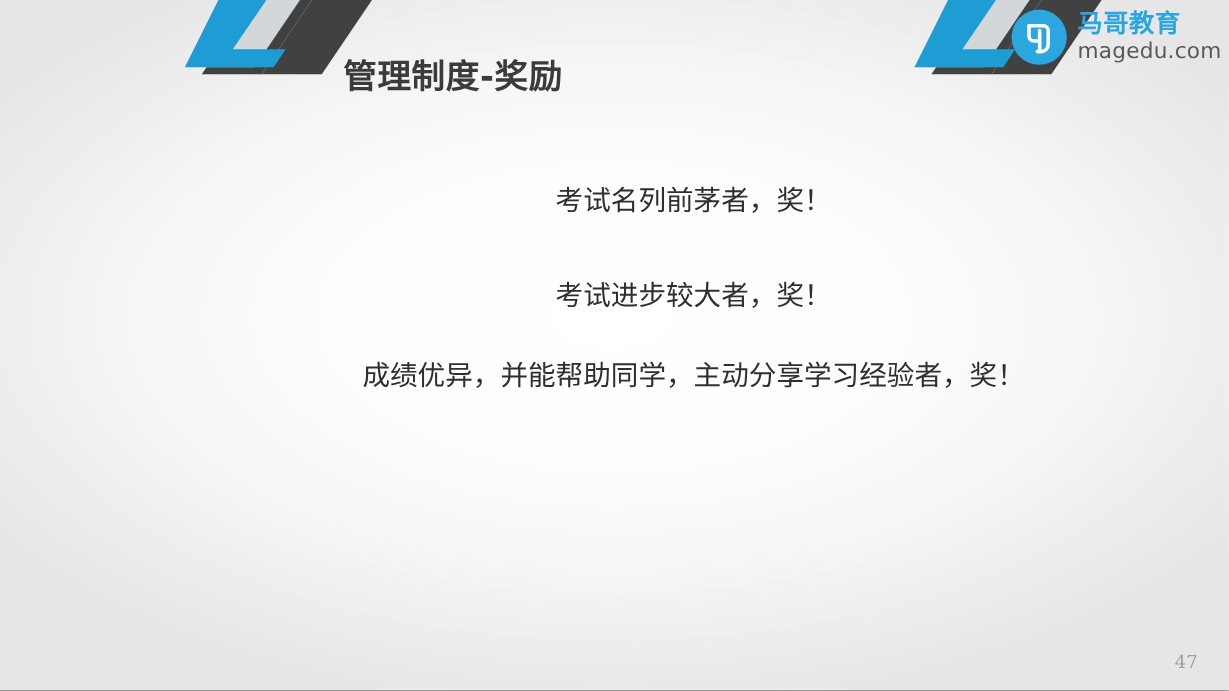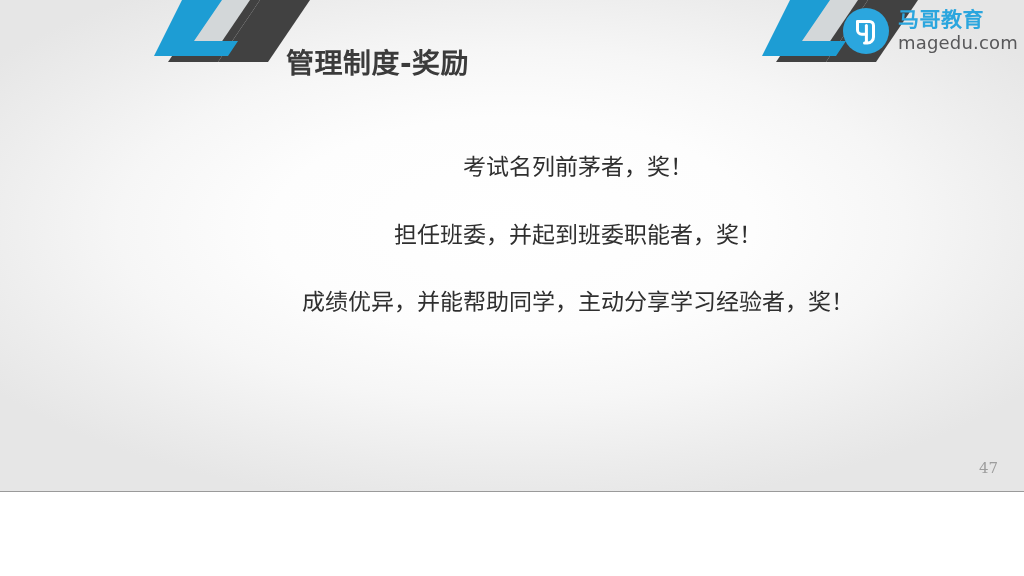--- a/index.html
+++ b/index.html
@@ -10,21 +10,21 @@
   body {
     width: 1024px;
     height: 576px;
     overflow: hidden;
     font-family: "DejaVu Sans", "Liberation Sans", sans-serif;
   }
 
   .slide {
     position: relative;
     width: 1024px;
-    height: 492px;
+    height: 576px;
     box-sizing: border-box;
     border-bottom: 1px solid #9a9a9a;
     background-color: #efefef;
     background-image:
       radial-gradient(ellipse 62% 58% at 50% 46%, #ffffff 0%, #fdfdfd 38%, #f6f6f6 62%, #ececec 85%, #e6e6e6 100%);
     overflow: hidden;
   }
 
   
   .deco {
@@ -153,19 +153,19 @@
     <span class="brand-text">
       <span class="brand-cn">马哥教育</span>
       <span class="brand-en">magedu.com</span>
     </span>
   </div>
 
   <div class="slide-title">管理制度-奖励</div>
 
   <div class="body-text">
     <div class="body-line">考试名列前茅者，奖！</div>
-    <div class="body-line gap-md">担任班委，并起到班委职能者，奖！</div>
+    <div class="body-line gap-lg">考试进步较大者，奖！</div>
     <div class="body-line gap-sm">成绩优异，并能帮助同学，主动分享学习经验者，奖！</div>
   </div>
 
   <div class="page-number">47</div>
 
 </div>
 
 </body></html>

